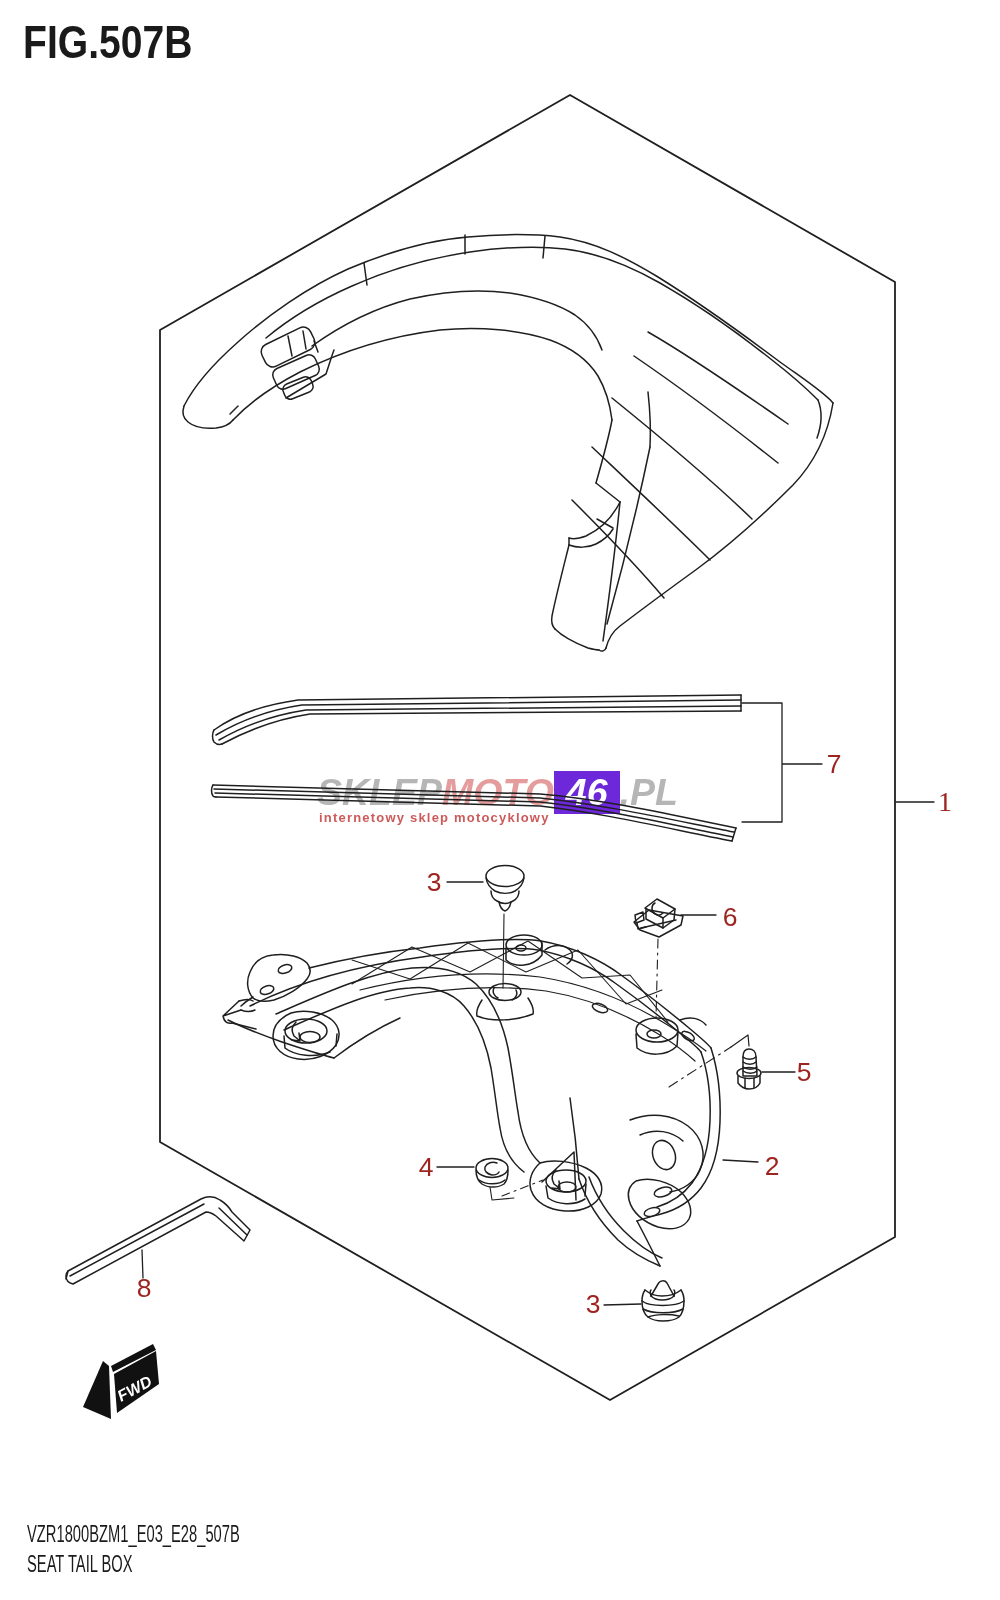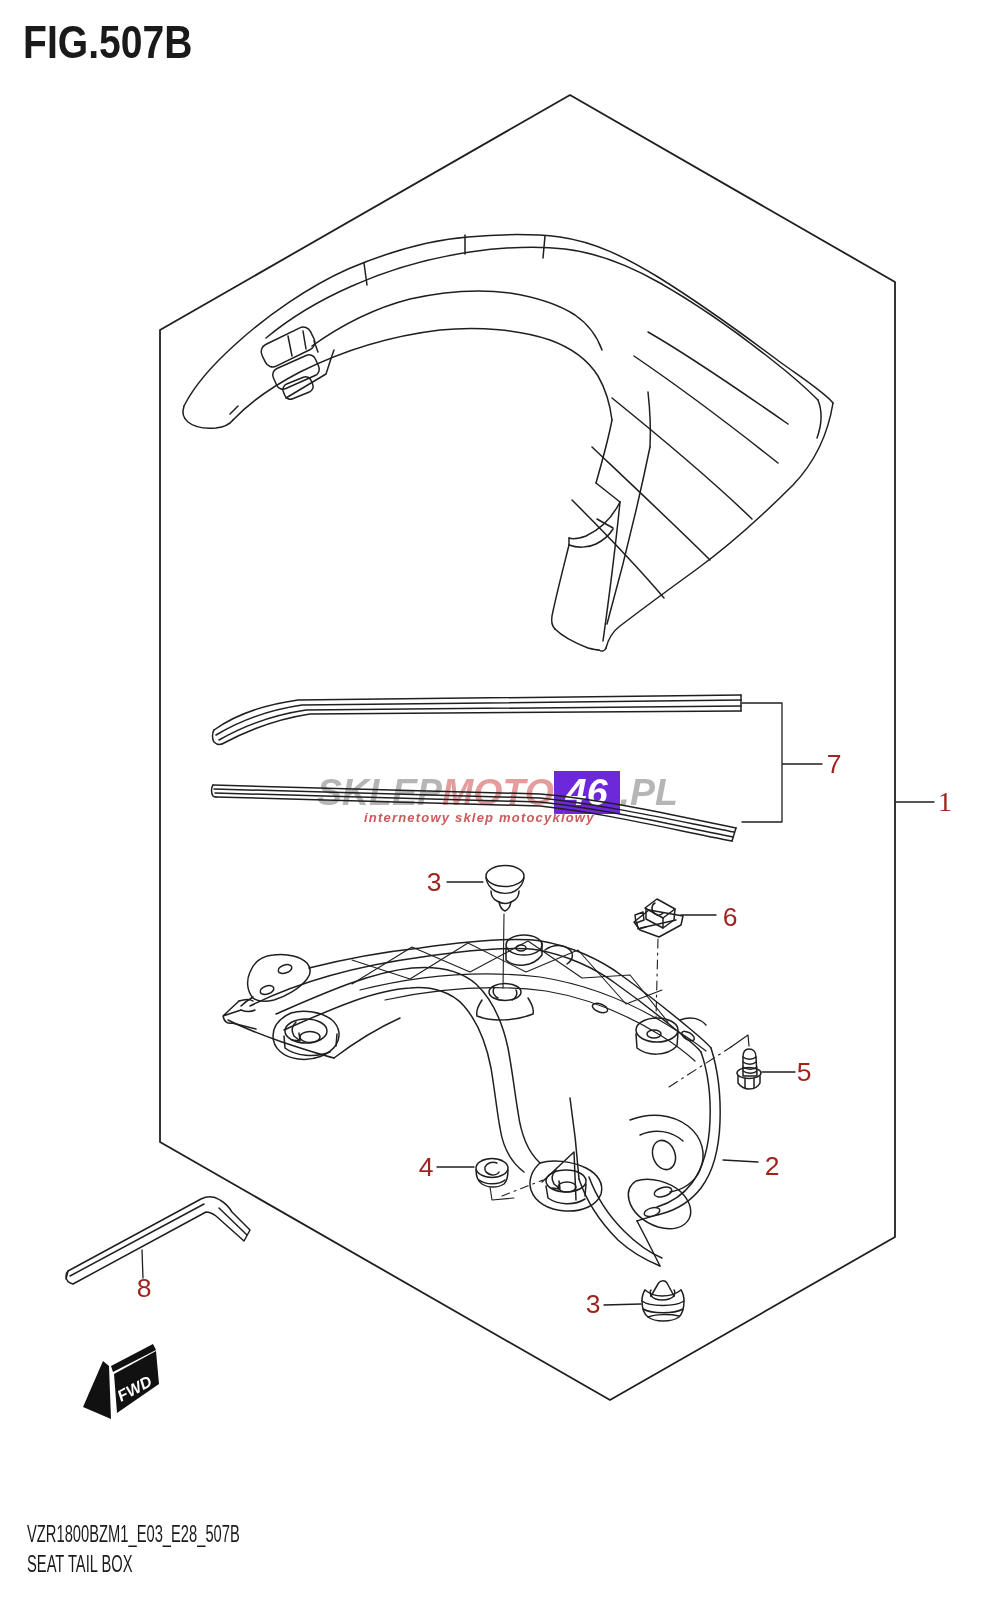--- a/index.html
+++ b/index.html
@@ -1,21 +1,21 @@
 <!DOCTYPE html>
 <html><head>
 <meta charset="utf-8">
 <style>
 html,body{margin:0;padding:0;background:#fff;}
 #c{position:relative;width:992px;height:1600px;overflow:hidden;background:#fff;font-family:"Liberation Sans",sans-serif;padding-left:33px;}
 #title{position:absolute;left:23px;top:15px;font-size:46px;font-weight:bold;color:#1a1a1a;transform:scaleX(0.85);transform-origin:0 0;}
 #wm{position:absolute;left:317px;top:771px;height:33px;font-style:italic;font-weight:bold;font-size:37.5px;white-space:nowrap;letter-spacing:0px;}
 #wm .g{color:#b6b6b6;} #wm .m{color:#e49c9c;}
 #wm .r{display:inline-block;background:#6d28d9;color:#fff;padding:0 12px;}
-#wm2{position:absolute;left:319px;top:810px;font-style:italic;font-weight:bold;font-size:13px;color:#cc5a5a;letter-spacing:1.2px;white-space:nowrap;margin-left:45px;}
+#wm2{position:absolute;left:319px;top:810px;font-weight:bold;font-size:13px;color:#cc5a5a;letter-spacing:1.2px;white-space:nowrap;}
 #code1{position:absolute;left:27px;top:1521px;font-size:23px;color:#1a1a1a;transform:scaleX(0.64);transform-origin:0 0;white-space:nowrap;}
 #code2{position:absolute;left:27px;top:1551px;font-size:23px;color:#1a1a1a;transform:scaleX(0.64);transform-origin:0 0;white-space:nowrap;}
 svg{position:absolute;left:0;top:0;}
 </style>
 </head>
 <body>
 <div id="c">
 <div id="title">FIG.507B</div>
 <div id="wm"><span class="g">SKLEP</span><span class="m">MOTO</span><span class="r">46</span><span class="g">.PL</span></div>
 <div id="wm2">internetowy sklep motocyklowy</div>

